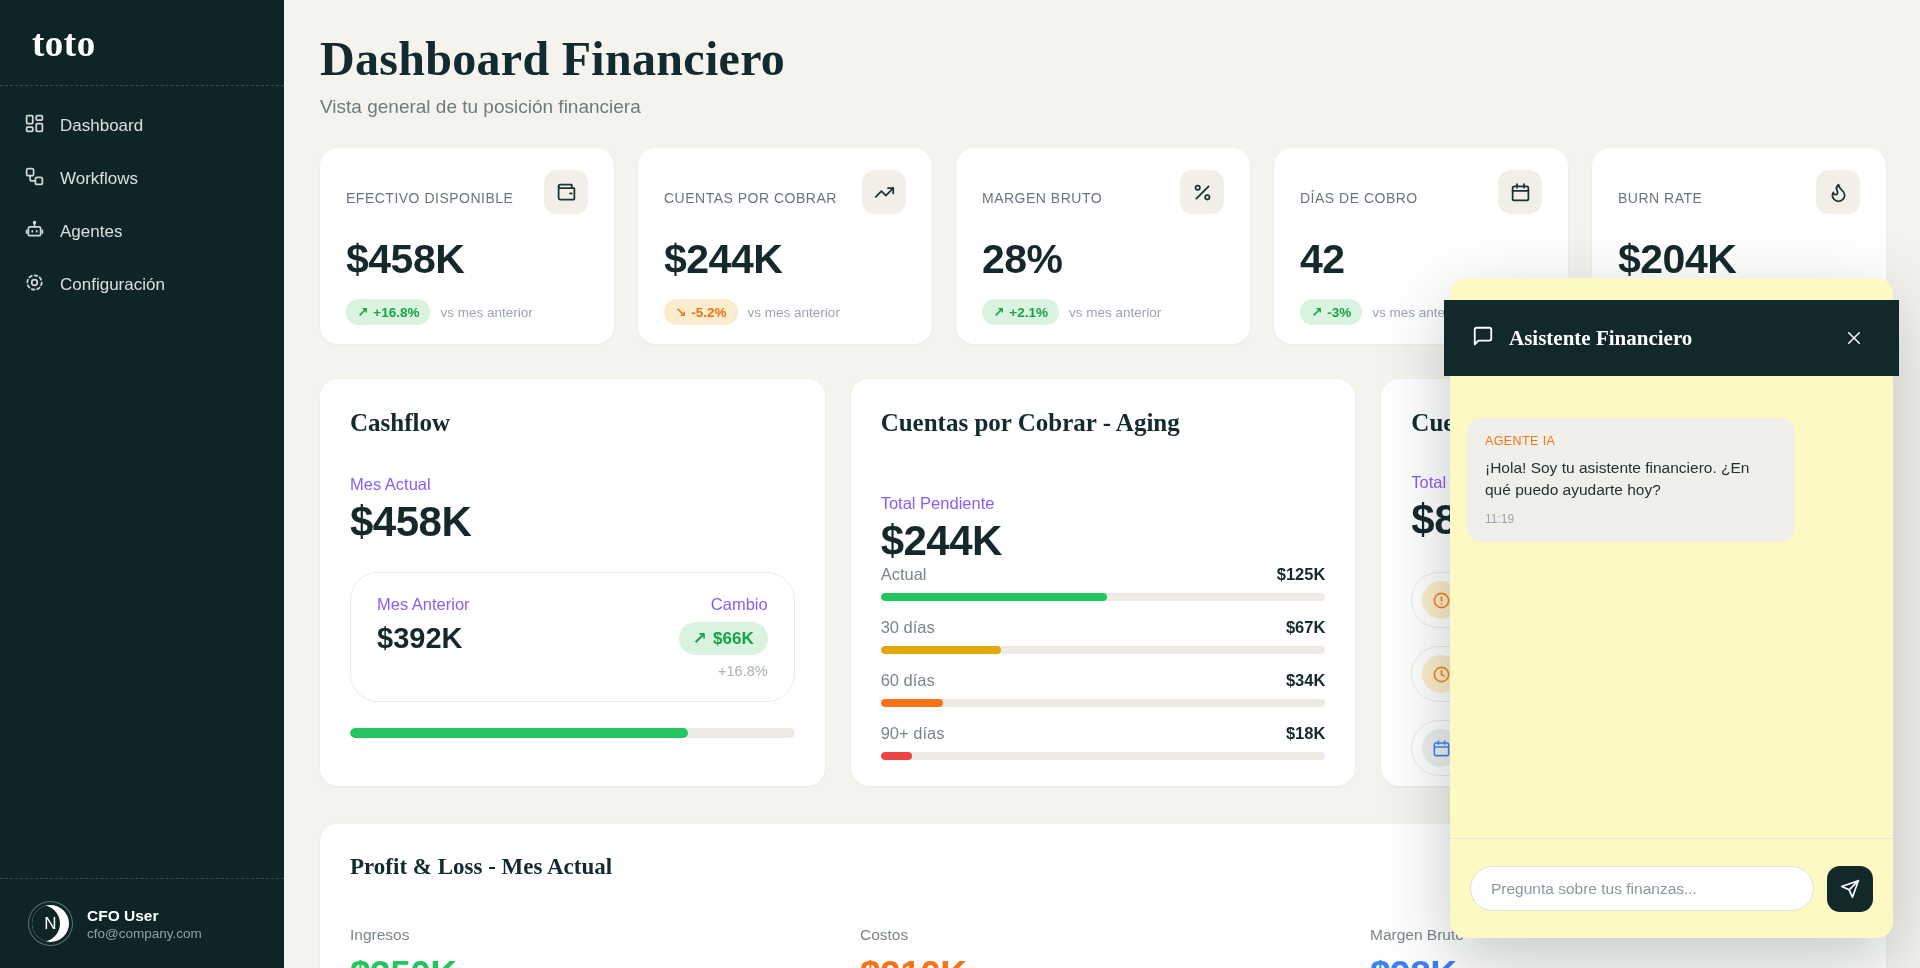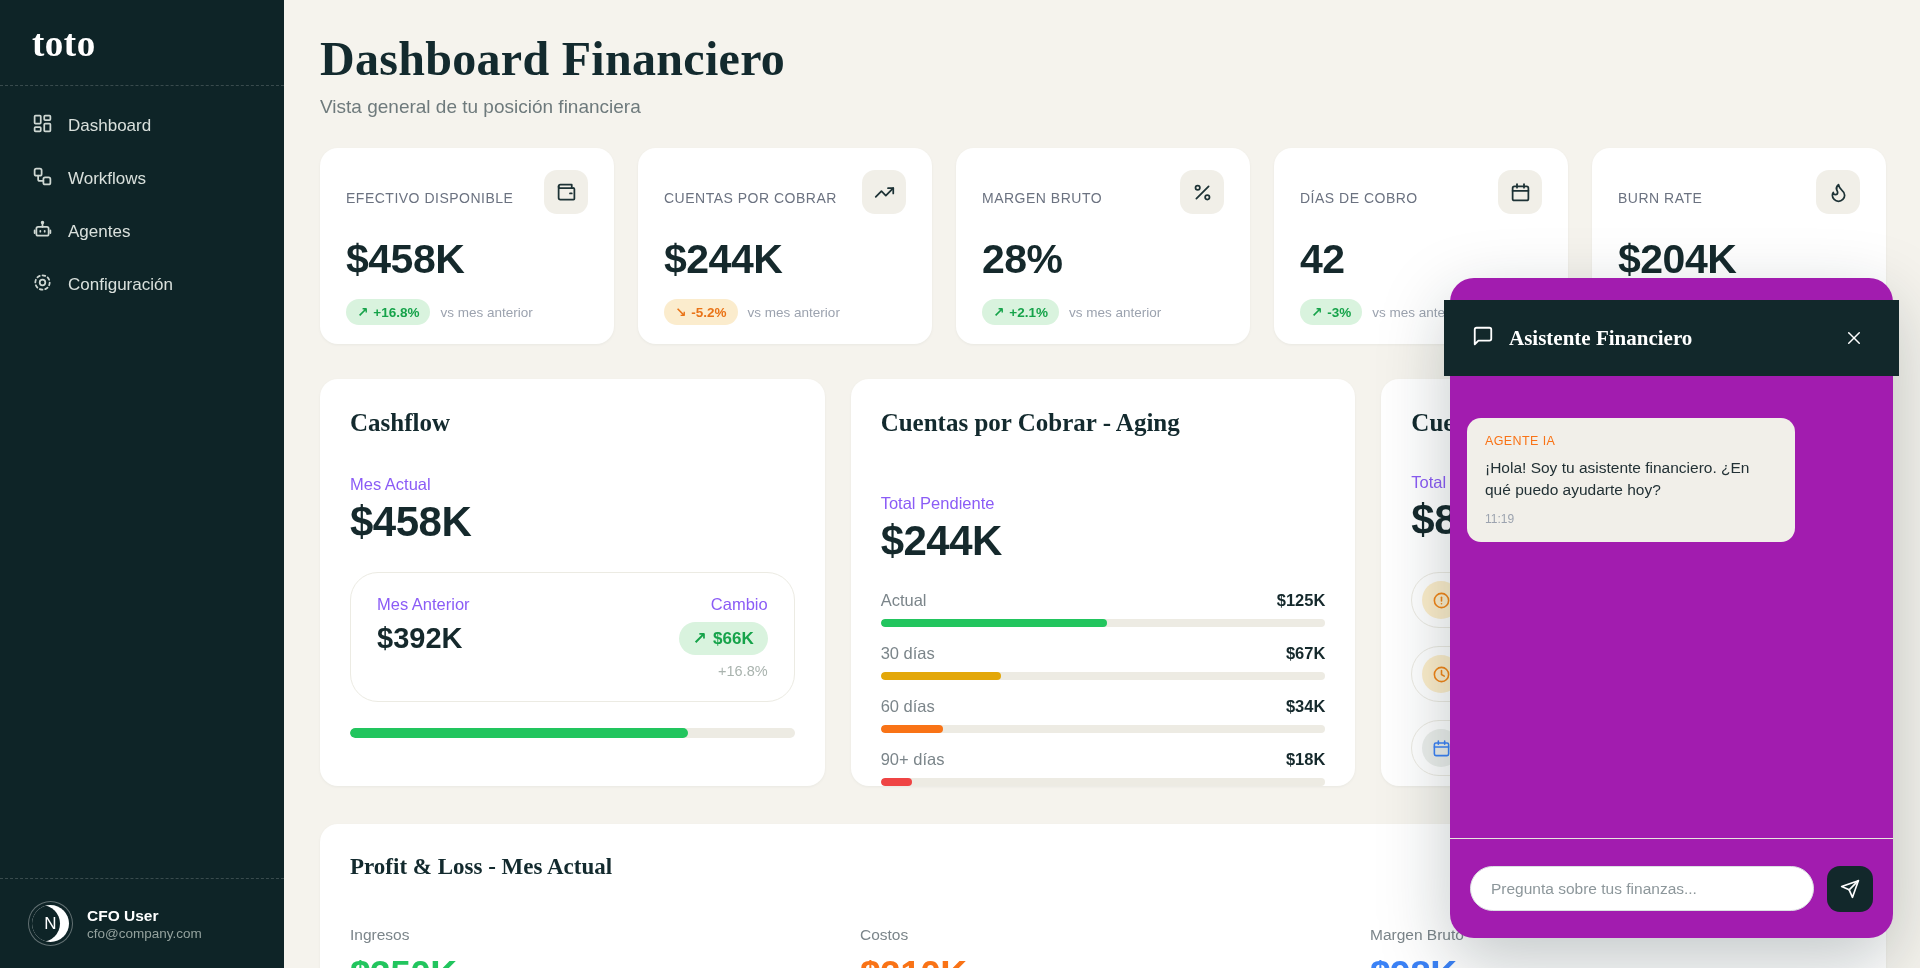--- a/index.html
+++ b/index.html
@@ -7,21 +7,21 @@
   body {
     font-family:"Liberation Sans","DejaVu Sans",sans-serif;
     background:#f5f3ed; color:#15292c; position:relative;
   }
   .serif { font-family:"Liberation Serif","DejaVu Serif",serif; }
 
   
   .sidebar{position:fixed;left:0;top:0;bottom:0;width:284px;background:#0e2427;color:#dfe6e2;display:flex;flex-direction:column;z-index:10}
   .logo{font-family:"Liberation Serif","DejaVu Serif",serif;font-weight:700;font-size:37px;color:#fff;padding:22px 32px 20px;letter-spacing:.5px}
   .side-divider{border-top:1px dashed rgba(255,255,255,.18);margin:0}
-  .nav{padding:18px 20px;display:flex;flex-direction:column;gap:9px}
+  .nav{padding:18px 12px;display:flex;flex-direction:column;gap:9px}
   .nav-item{display:flex;align-items:center;gap:15px;padding:9px 12px;border-radius:10px;color:#d9e0dc;font-size:17px;cursor:pointer}
   .nav-item svg{width:21px;height:21px;stroke:#cfd8d3;flex:0 0 auto}
   .side-bottom{margin-top:auto}
   .user-row{display:flex;align-items:center;gap:14px;padding:22px 28px;cursor:pointer}
   .avatar{width:45px;height:45px;border-radius:50%;border:1px solid rgba(255,255,255,.35);position:relative;background:#0e2427;flex:0 0 auto}
   .avatar .moon{position:absolute;inset:3px;border-radius:50%;background:#fff;overflow:hidden}
   .avatar .moon::after{content:"";position:absolute;top:0;left:-9px;width:100%;height:100%;border-radius:50%;background:#0e2427}
   .avatar .initial{position:absolute;inset:0;display:flex;align-items:center;justify-content:center;color:#fff;font-size:17px;z-index:2}
   .user-name{font-size:15.5px;font-weight:700;color:#fff;line-height:1.25}
   .user-email{font-size:13.5px;color:#93a19d}
@@ -57,42 +57,42 @@
   .cf-section{margin-top:38px}
   .cf-box{border:1px solid #ecebe3;border-radius:28px;padding:22px 26px;margin-top:26px;display:flex;justify-content:space-between;align-items:flex-start}
   .cf-prev-val{font-size:29px;font-weight:700;margin-top:8px}
   .cf-right{text-align:right;display:flex;flex-direction:column;align-items:flex-end}
   .cf-change-badge{display:inline-flex;align-items:center;gap:6px;background:#d9f3de;color:#16a34a;font-weight:700;font-size:17px;padding:6px 14px;border-radius:999px;margin-top:8px}
   .cf-change-pct{font-size:14.5px;color:#a9b3ae;margin-top:8px}
   .track{background:#edebe3;border-radius:999px;overflow:hidden}
   .cf-bar{height:10px;margin-top:26px}
   .fill{height:100%;border-radius:999px}
 
-  .aging-rows{margin-top:26px;display:flex;flex-direction:column;gap:17px}
+  .aging-rows{display:flex;flex-direction:column;gap:17px}
   .aging-row .line{display:flex;justify-content:space-between;align-items:center}
   .aging-label{font-size:16.5px;color:#7b858a}
   .aging-value{font-size:16.5px;font-weight:700;color:#15292c}
   .aging-bar{height:8px;margin-top:9px}
 
   .chips{margin-top:28px;display:flex;flex-direction:column;gap:18px}
   .chip{border:1px solid #eceae2;border-radius:999px;height:56px;display:flex;align-items:center;padding:0 10px;gap:12px}
   .chip-icon{width:38px;height:38px;border-radius:50%;display:flex;align-items:center;justify-content:center}
   .chip-icon svg{width:19px;height:19px}
   .chip-icon.amber{background:#fdeecb;color:#f28516}
   .chip-icon.gray{background:#ecefec;color:#3b82f6}
 
   
   .row3{margin-top:38px}
   .pnl-card{padding:30px;height:300px}
   .pnl-grid{display:grid;grid-template-columns:repeat(3,1fr);gap:24px;margin-top:46px}
   .pnl-label{font-size:15.5px;color:#7b858a}
   .pnl-value{font-size:37px;font-weight:700;letter-spacing:-.5px;margin-top:10px}
 
   
-  .chat-panel{position:fixed;left:1450px;top:278px;width:443px;height:660px;background:#a21caf;border-radius:24px;box-shadow:0 24px 70px rgba(15,35,38,.25);z-index:50}
+  .chat-panel{position:fixed;left:1450px;top:278px;width:443px;height:660px;background:#fef9c3;border-radius:16px;box-shadow:0 24px 70px rgba(15,35,38,.25);z-index:50}
   .chat-header{position:absolute;left:-6px;right:-6px;top:22px;height:76px;background:#12282b;display:flex;align-items:center;gap:15px;padding:0 28px;color:#fff}
   .chat-header svg{width:22px;height:22px;stroke:#fff}
   .chat-title{font-family:"Liberation Serif","DejaVu Serif",serif;font-size:21px;font-weight:700;flex:1}
   .chat-close{width:34px;height:34px;display:flex;align-items:center;justify-content:center;cursor:pointer;background:none;border:none}
   .chat-close svg{width:18px;height:18px;stroke:#fff}
   .chat-body{position:absolute;top:98px;bottom:100px;left:0;right:0;padding:42px 17px 10px;overflow:auto}
   .bubble{background:#f1efe9;border-radius:14px;padding:16px 18px;width:328px}
   .bubble-sender{font-size:12.5px;font-weight:400;color:#f97316;letter-spacing:.4px;margin-bottom:9px}
   .bubble-text{font-size:15.5px;color:#223135;line-height:1.45}
   .bubble-time{font-size:12px;color:#9ca3af;margin-top:10px}

